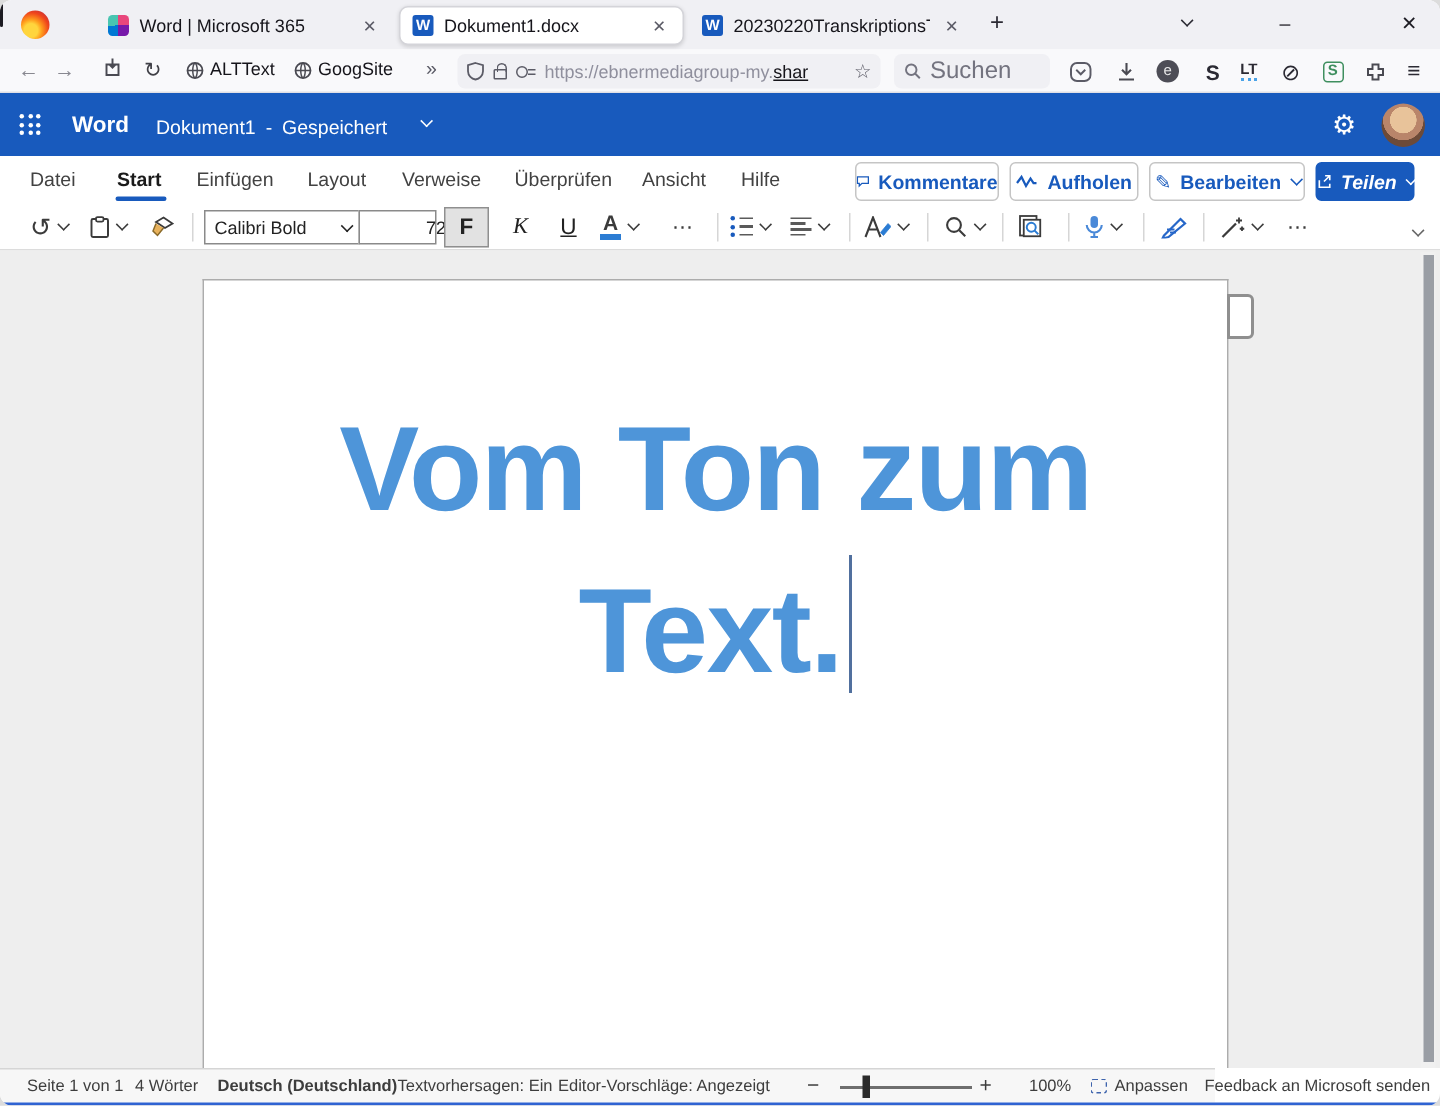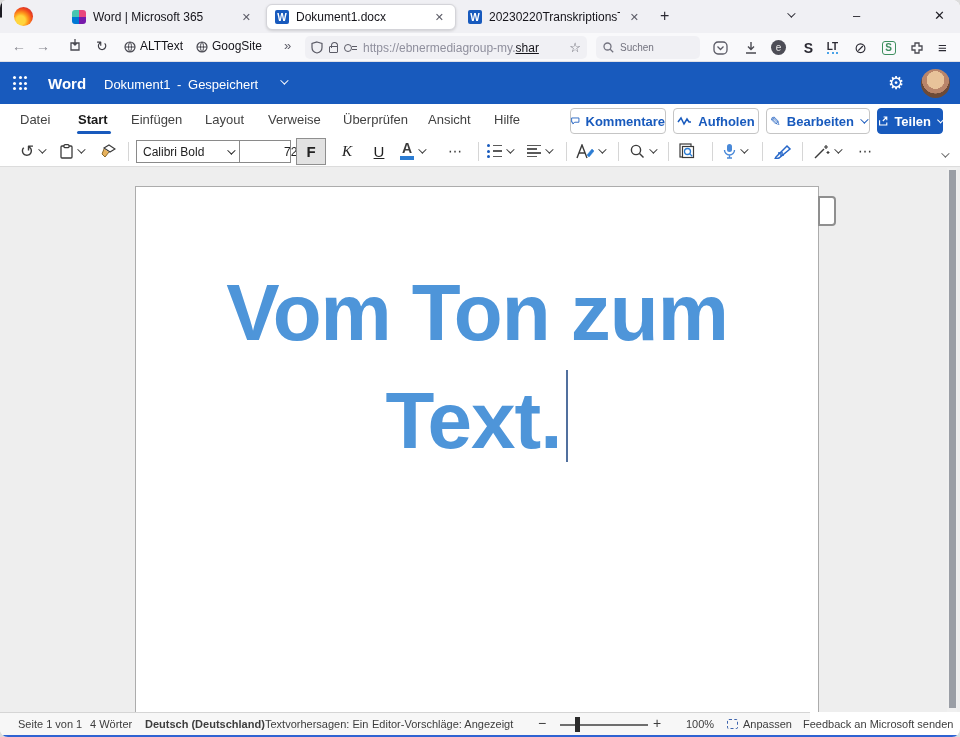--- a/index.html
+++ b/index.html
@@ -30,21 +30,21 @@
   .navbar { position:absolute; left:0; top:33px; width:960px; height:29px; background:#f9f9fb;
     border-bottom:1px solid #e0e0e6; color:#3f3f46; }
   .nav-ic { position:absolute; top:5px; font-size:14px; color:#888890; }
   .bookmark { position:absolute; top:6px; display:flex; align-items:flex-end; gap:4px; font-size:12px; color:#15141a; }
   .globe { width:12px; height:12px; flex:0 0 auto; }
   .urlbar { position:absolute; left:305px; top:3px; width:282px; height:23px; background:#f0f0f4;
     border-radius:5px; display:flex; align-items:center; padding:0 6px; gap:6px; }
   .url-text { font-size:12px; color:#8f8f9d; white-space:nowrap; overflow:hidden; }
   .url-text b { color:#15141a; font-weight:normal;text-decoration:underline; }
   .searchbox { position:absolute; left:596px; top:3px; width:104px; height:23px; background:#f0f0f4;
-    border-radius:5px; display:flex; align-items:center; padding:0 7px; gap:6px; font-size:10px; color:#73737f; }
+    border-radius:5px; display:flex; align-items:center; padding:0 7px; gap:6px; font-size:16px; color:#73737f; }
   .ext { position:absolute; top:6px; width:17px; height:17px; display:flex; align-items:center;
     justify-content:center; font-size:12px; color:#2b2a33; }
   .circle-e { width:15px; height:15px; border-radius:50%; background:#4d4d56; color:#e8e8e8;
     font-size:10px; display:flex; align-items:center; justify-content:center; }
   .lt { font-size:10px; font-weight:bold; border-bottom:2px dotted #4aa3e8; line-height:11px;}
   .s-green { width:14px; height:14px; border:1.5px solid #3f8f5f; border-radius:3px; color:#3f8f5f;
     font-size:10px; font-weight:bold; display:flex; align-items:center; justify-content:center; }
   .lock { width:9px; height:7px; border:1.4px solid #5b5b66; border-radius:1px; position:relative; margin-top:4px;}
   .lock:before { content:''; position:absolute; left:1px; top:-5px; width:5px; height:5px;
     border:1.4px solid #5b5b66; border-bottom:none; border-radius:4px 4px 0 0; }
@@ -256,21 +256,21 @@
       <svg width="15" height="10" viewBox="0 0 15 10">
           <path d="M1 6l3-4 3 6 3-5 2 3h2" fill="none" stroke="#185abd" stroke-width="1.5"></path>
         </svg>
       <span>Aufholen</span>
     </div>
     <div class="rbtn" style="left:766px;width:104px;">
       <span style="font-weight:normal;">✎</span>
       <span>Bearbeiten</span>
       <span class="chev"></span>
     </div>
-    <div class="rbtn primary" style="left:877px;width:66px;">
+    <div class="rbtn primary" style="left:877px;width:66px;font-style:italic;">
       <svg width="13" height="12" viewBox="0 0 13 12">
           <path d="M2 5v6h9V8 M6 6l5-5 M7 1h4v4" fill="none" stroke="#fff" stroke-width="1.4"></path>
         </svg>
       <span>Teilen</span>
       <span class="chev"></span>
     </div>
   </div>
 
   <div class="toolbar">
     <span class="titem" style="left:20px;">

